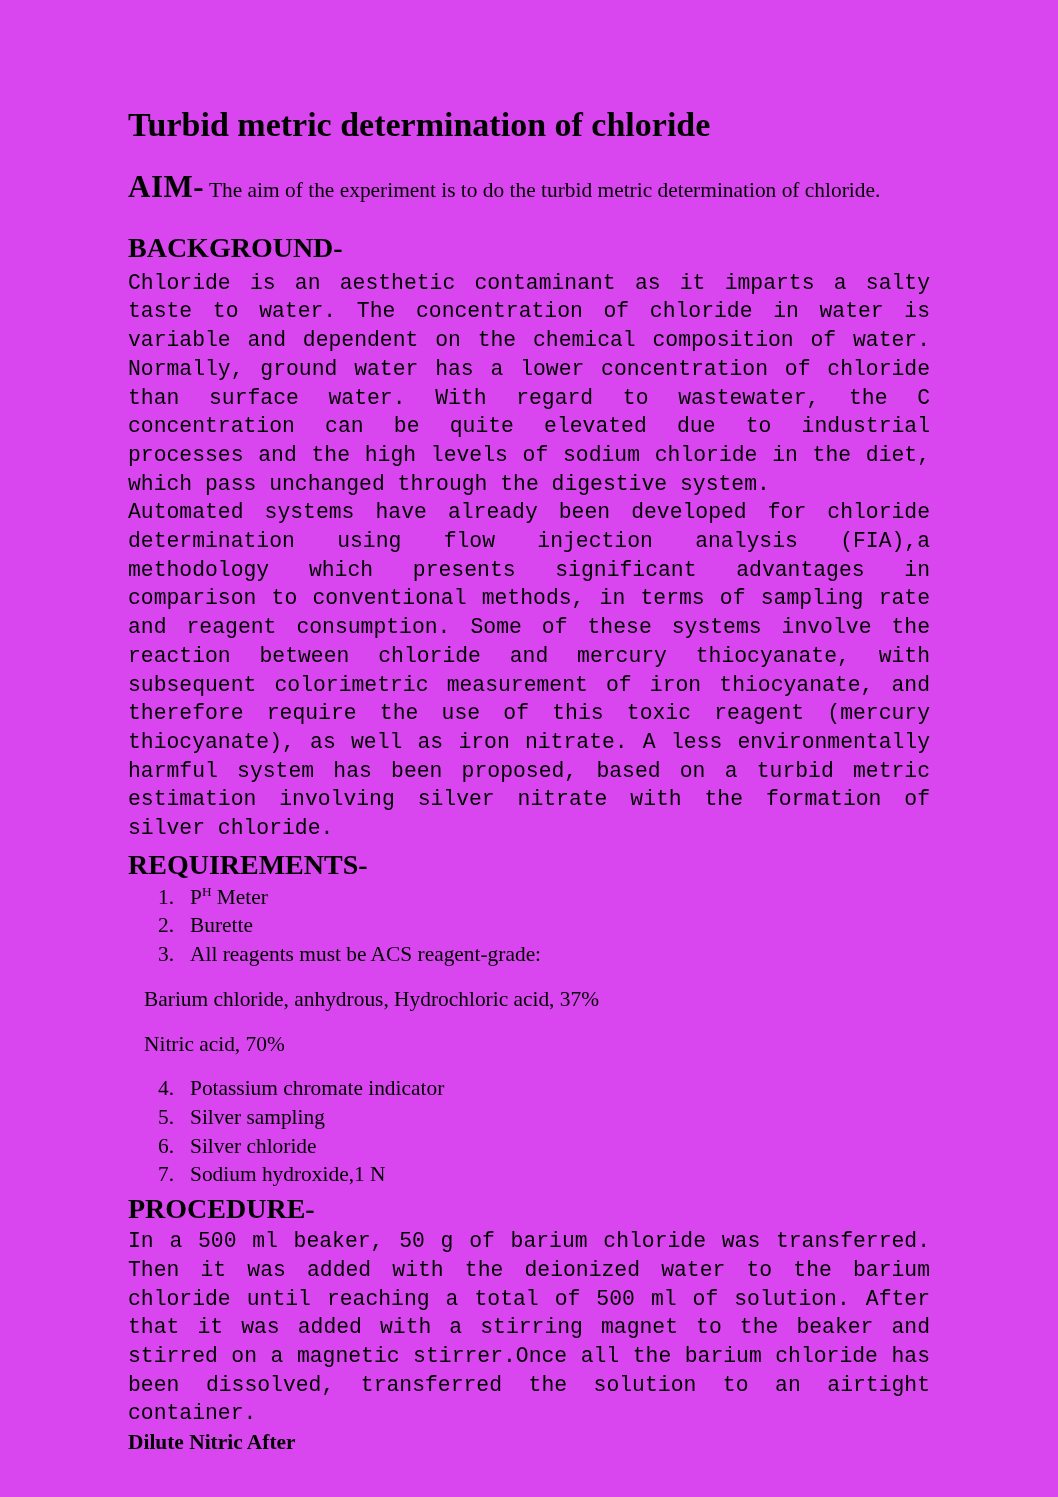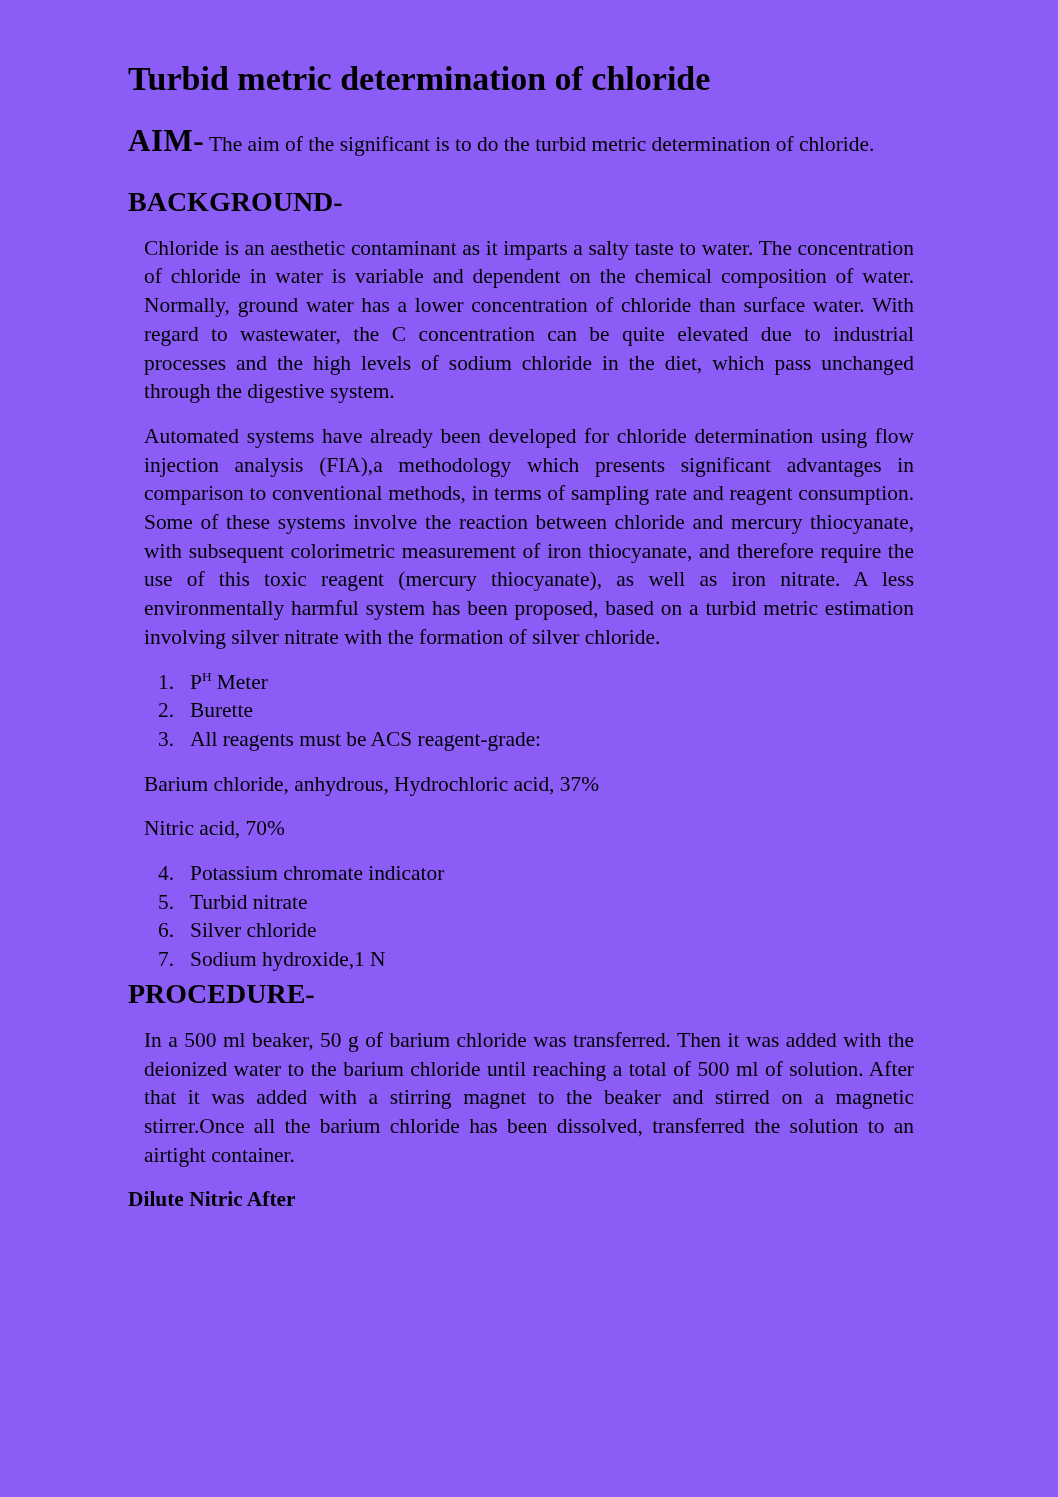--- a/index.html
+++ b/index.html
@@ -4,23 +4,23 @@
 <style>
   html, body {
     margin: 0;
     padding: 0;
     background: #ffffff;
   }
   .page {
     position: relative;
     width: 1058px;
     height: 1497px;
-    background: #8b5cf6;
+    background: #d946ef;
     box-sizing: border-box;
-    padding: 59px 128px 0 128px;
+    padding: 105px 128px 0 128px;
     font-family: "Liberation Serif", "DejaVu Serif", serif;
     font-size: 21.4px;
     line-height: 28.7px;
     color: #000000;
     overflow: hidden;
   }
   .doc-title {
     font-size: 34px;
     font-weight: 700;
     line-height: 40px;
@@ -42,21 +42,22 @@
     font-weight: 700;
     line-height: 33px;
     margin: 0;
   }
   .section-heading.bg { margin-bottom: 5px; }
   .section-heading.req { margin-top: 5px; margin-bottom: 2px; }
   .section-heading.proc { margin-top: 3px; margin-bottom: 2px; }
   .para {
     text-align: justify;
     text-align-last: left;
-    margin: 16px;
+    margin: 0;
+    font-family: Liberation Mono, monospace;
   }
   .req-item {
     display: flex;
     padding-left: 30px;
   }
   .req-num {
     flex: none;
     width: 32px;
   }
   .req-text { flex: 1; }
@@ -73,27 +74,28 @@
     margin: 0;
   }
 </style>
 </head>
 <body>
 
 <div class="page">
 
   <h1 class="doc-title">Turbid metric determination of chloride</h1>
 
-  <p class="aim-para"><span class="aim-label">AIM-</span> <span>The aim of the significant is to do the turbid metric determination of chloride.</span></p>
+  <p class="aim-para"><span class="aim-label">AIM-</span> <span>The aim of the experiment is to do the turbid metric determination of chloride.</span></p>
 
   <h2 class="section-heading bg">BACKGROUND-</h2>
 
   <div class="para">Chloride is an aesthetic contaminant as it imparts a salty taste to water. The concentration of chloride in water is variable and dependent on the chemical composition of water. Normally, ground water has a lower concentration of chloride than surface water. With regard to wastewater, the C concentration can be quite elevated due to industrial processes and the high levels of sodium chloride in the diet, which pass unchanged through the digestive system.</div>
   <div class="para">Automated systems have already been developed for chloride determination using flow injection analysis (FIA),a methodology which presents significant advantages in comparison to conventional methods, in terms of sampling rate and reagent consumption. Some of these systems involve the reaction between chloride and mercury thiocyanate, with subsequent colorimetric measurement of iron thiocyanate, and therefore require the use of this toxic reagent (mercury thiocyanate), as well as iron nitrate. A less environmentally harmful system has been proposed, based on a turbid metric estimation involving silver nitrate with the formation of silver chloride.</div>
 
+  <h2 class="section-heading req">REQUIREMENTS-</h2>
 
   <div class="req-item">
     <span class="req-num">1.</span>
     <span class="req-text"><span>P</span><sup>H</sup><span> Meter</span></span>
   </div>
 
   <div class="req-item">
     <span class="req-num">2.</span>
     <span class="req-text">Burette</span>
   </div>
@@ -106,21 +108,21 @@
   <div class="req-plain">Barium chloride, anhydrous, Hydrochloric acid, 37%</div>
   <div class="req-plain">Nitric acid, 70%</div>
 
   <div class="req-item">
     <span class="req-num">4.</span>
     <span class="req-text">Potassium chromate indicator</span>
   </div>
 
   <div class="req-item">
     <span class="req-num">5.</span>
-    <span class="req-text">Turbid nitrate</span>
+    <span class="req-text">Silver sampling</span>
   </div>
 
   <div class="req-item">
     <span class="req-num">6.</span>
     <span class="req-text">Silver chloride</span>
   </div>
 
   <div class="req-item">
     <span class="req-num">7.</span>
     <span class="req-text">Sodium hydroxide,1 N</span>

